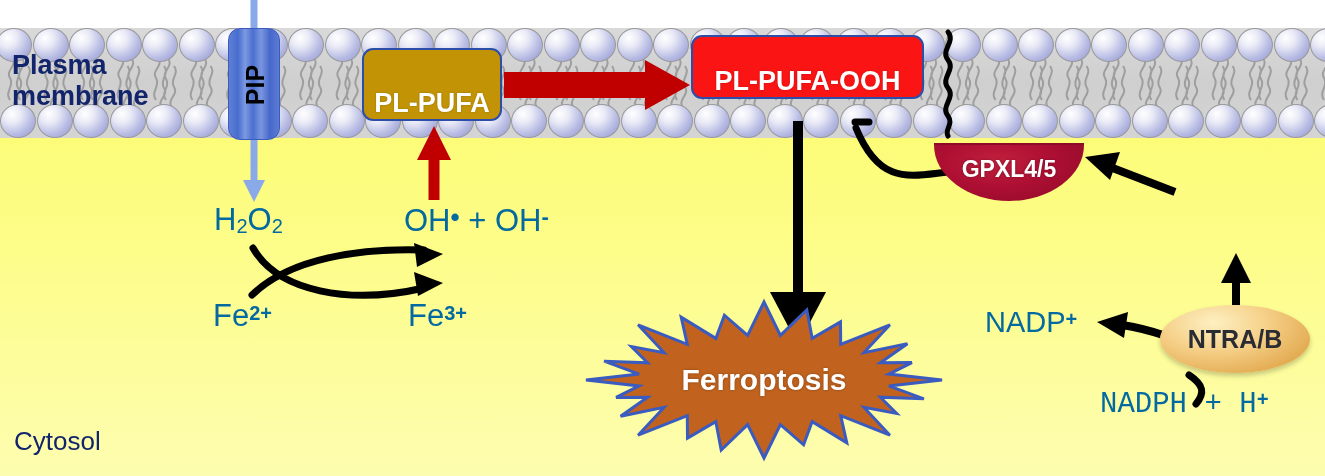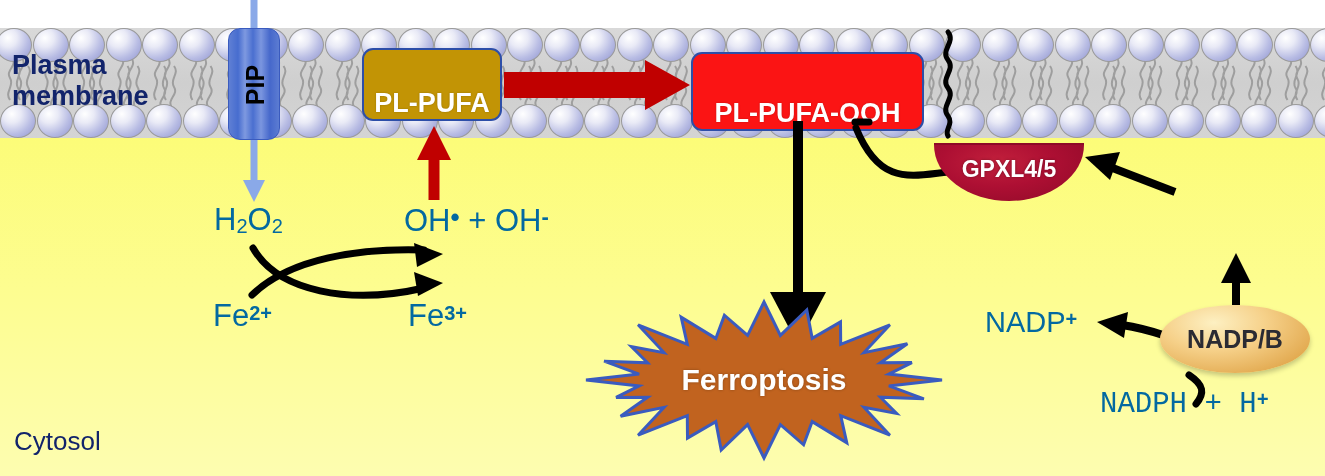--- a/index.html
+++ b/index.html
@@ -43,21 +43,21 @@
   #nadpplus{left:985px;top:306px;font-size:29px;}
   #nadph{left:1100px;top:388px;font-size:29px;font-family:Liberation Mono, monospace;}
   
   .memobox{
     position:absolute;display:flex;align-items:flex-end;justify-content:center;
     border:2px solid #2d4ea8;border-radius:11px;
     color:#ffffff;font-weight:bold;box-sizing:border-box;
     text-shadow:0 0 2px rgba(0,0,0,.25);
   }
   #pl-pufa{left:362px;top:48px;width:140px;height:73px;background:#c29405;font-size:27px;}
-  #pl-pufa-ooh{left:691px;top:52px;width:233px;height:79px;background:#fb1414;font-size:27px;}
+  #pl-pufa-ooh{left:691px;top:35px;width:233px;height:64px;background:#fb1414;font-size:27px;}
   
   #pip{
     position:absolute;left:228px;top:28px;width:52px;height:112px;
     border-radius:12px;border:1px solid #3a5bbf;
     background:linear-gradient(to right,#5f7fd4 0%,#476dcf 18%,#7e99e0 32%,#4a6fd0 48%,#7b96df 64%,#4668cb 82%,#5c7cd2 100%);
     box-sizing:border-box;
   }
   #pip-text{
     position:absolute;left:0;top:0;width:52px;height:112px;
     display:flex;align-items:center;justify-content:center;
@@ -270,21 +270,21 @@
   <svg width="1325" height="476" viewBox="0 0 1325 476">
     <path d="M1163,335 C1148,330 1135,327 1122,325" stroke="#000" stroke-width="8" fill="none" stroke-linecap="round"></path>
     <polygon points="1097,322 1128,312 1124,338" fill="#000"></polygon>
   </svg>
 
   <svg width="1325" height="476" viewBox="0 0 1325 476">
     <path d="M1189,375 C1204,385 1205,393 1196,404" stroke="#000" stroke-width="7" fill="none" stroke-linecap="round"></path>
   </svg>
 
   <div id="ntra">
-    <span>NADP/B</span>
+    <span>NTRA/B</span>
   </div>
 
   <div class="chem" id="nadpplus">
     <span>NADP</span><sup>+</sup>
   </div>
   <div class="chem" id="nadph">
     <span>NADPH + H</span><sup>+</sup>
   </div>
 
   <div id="ferro">

